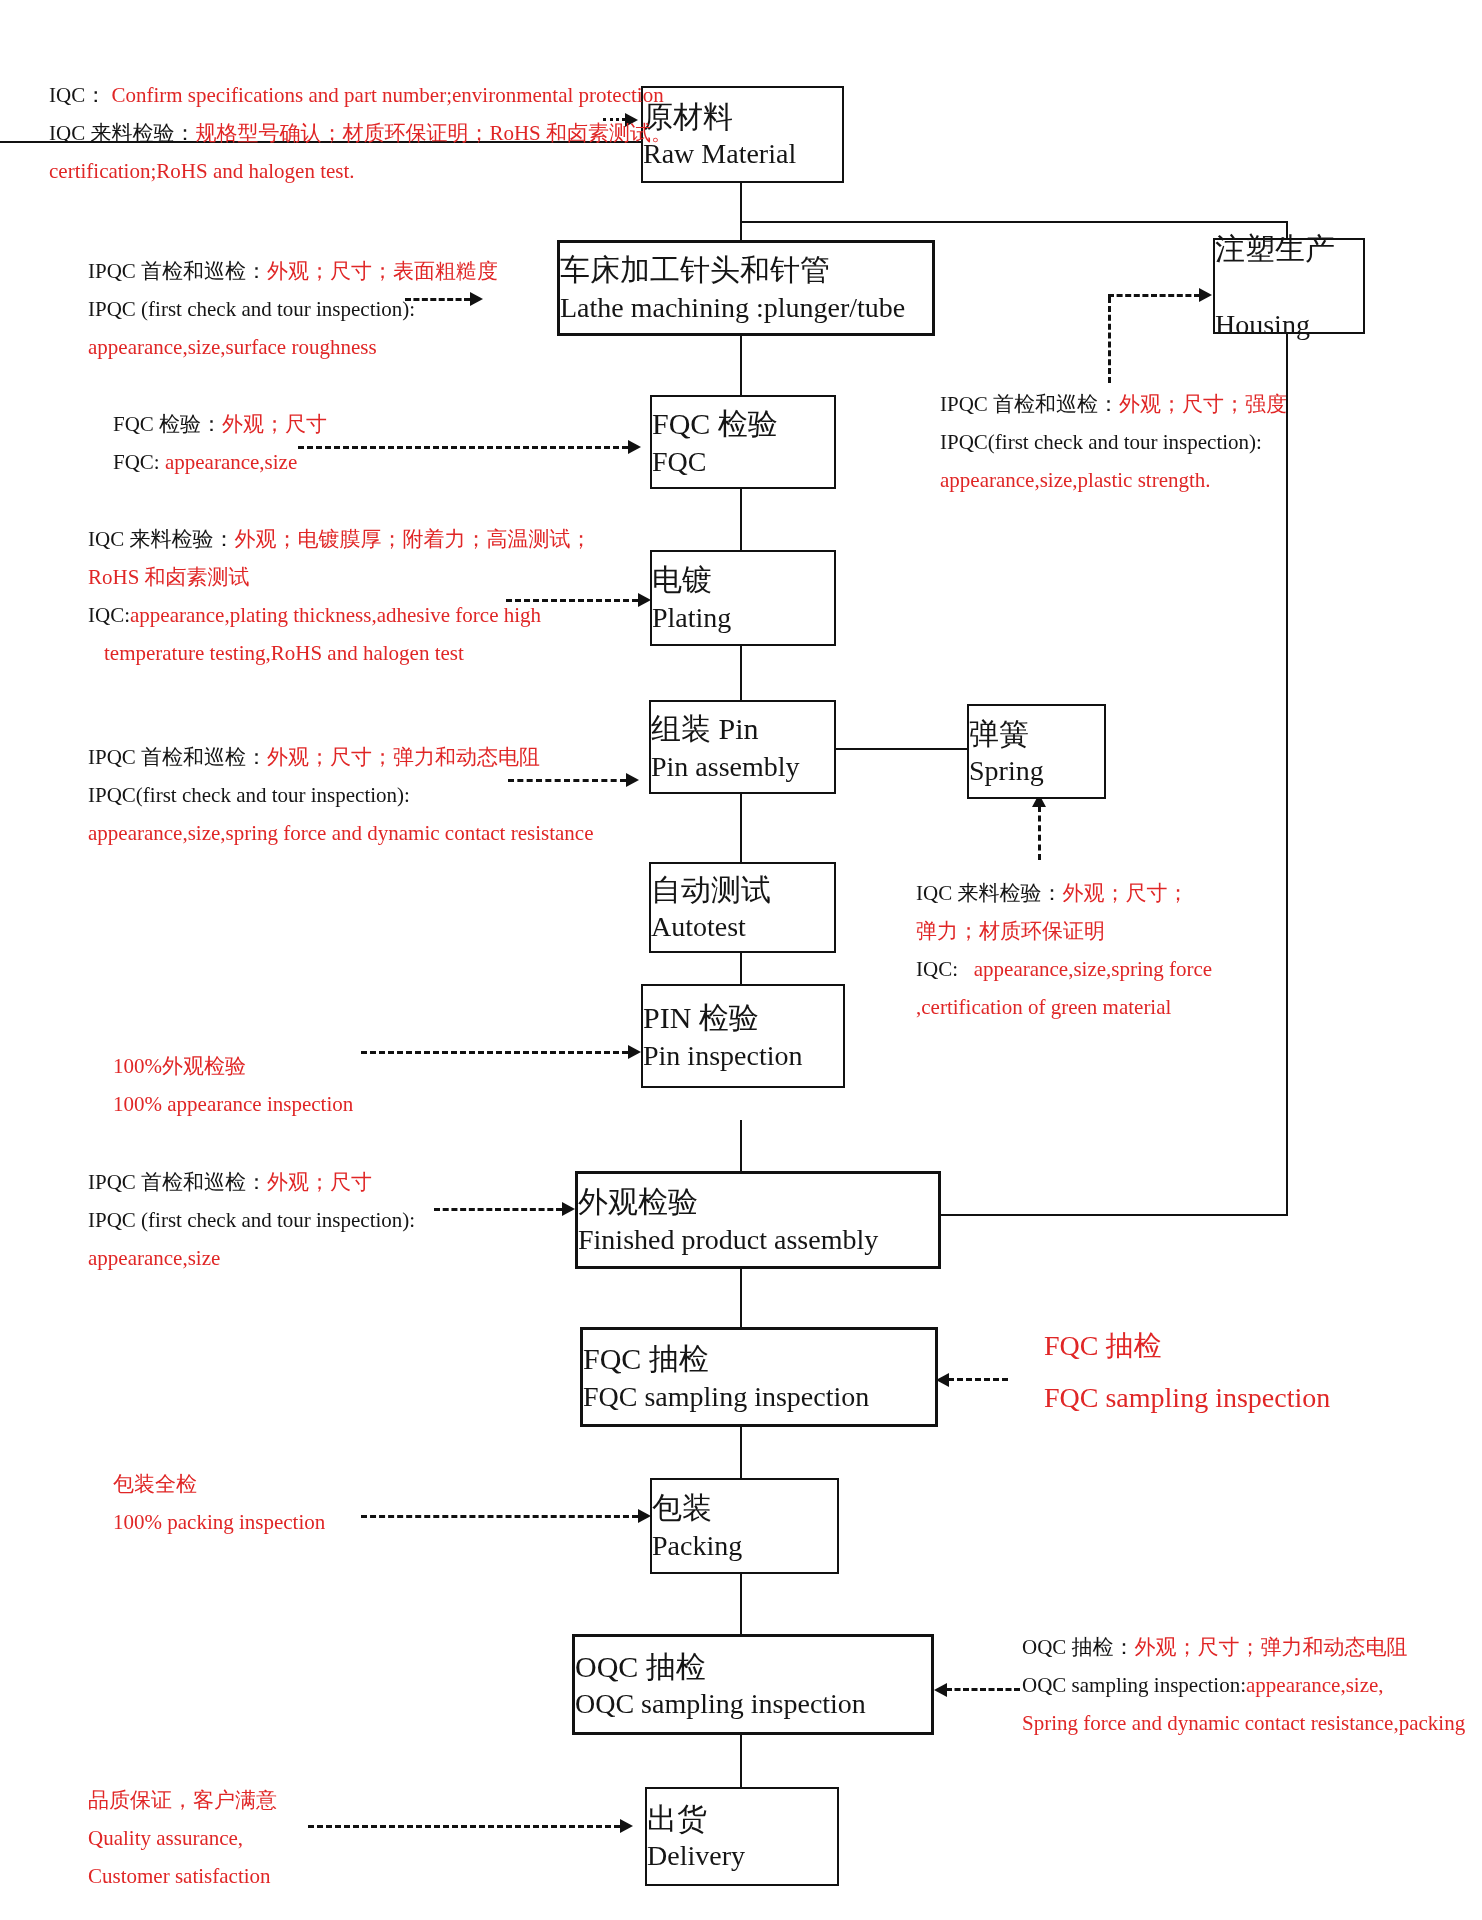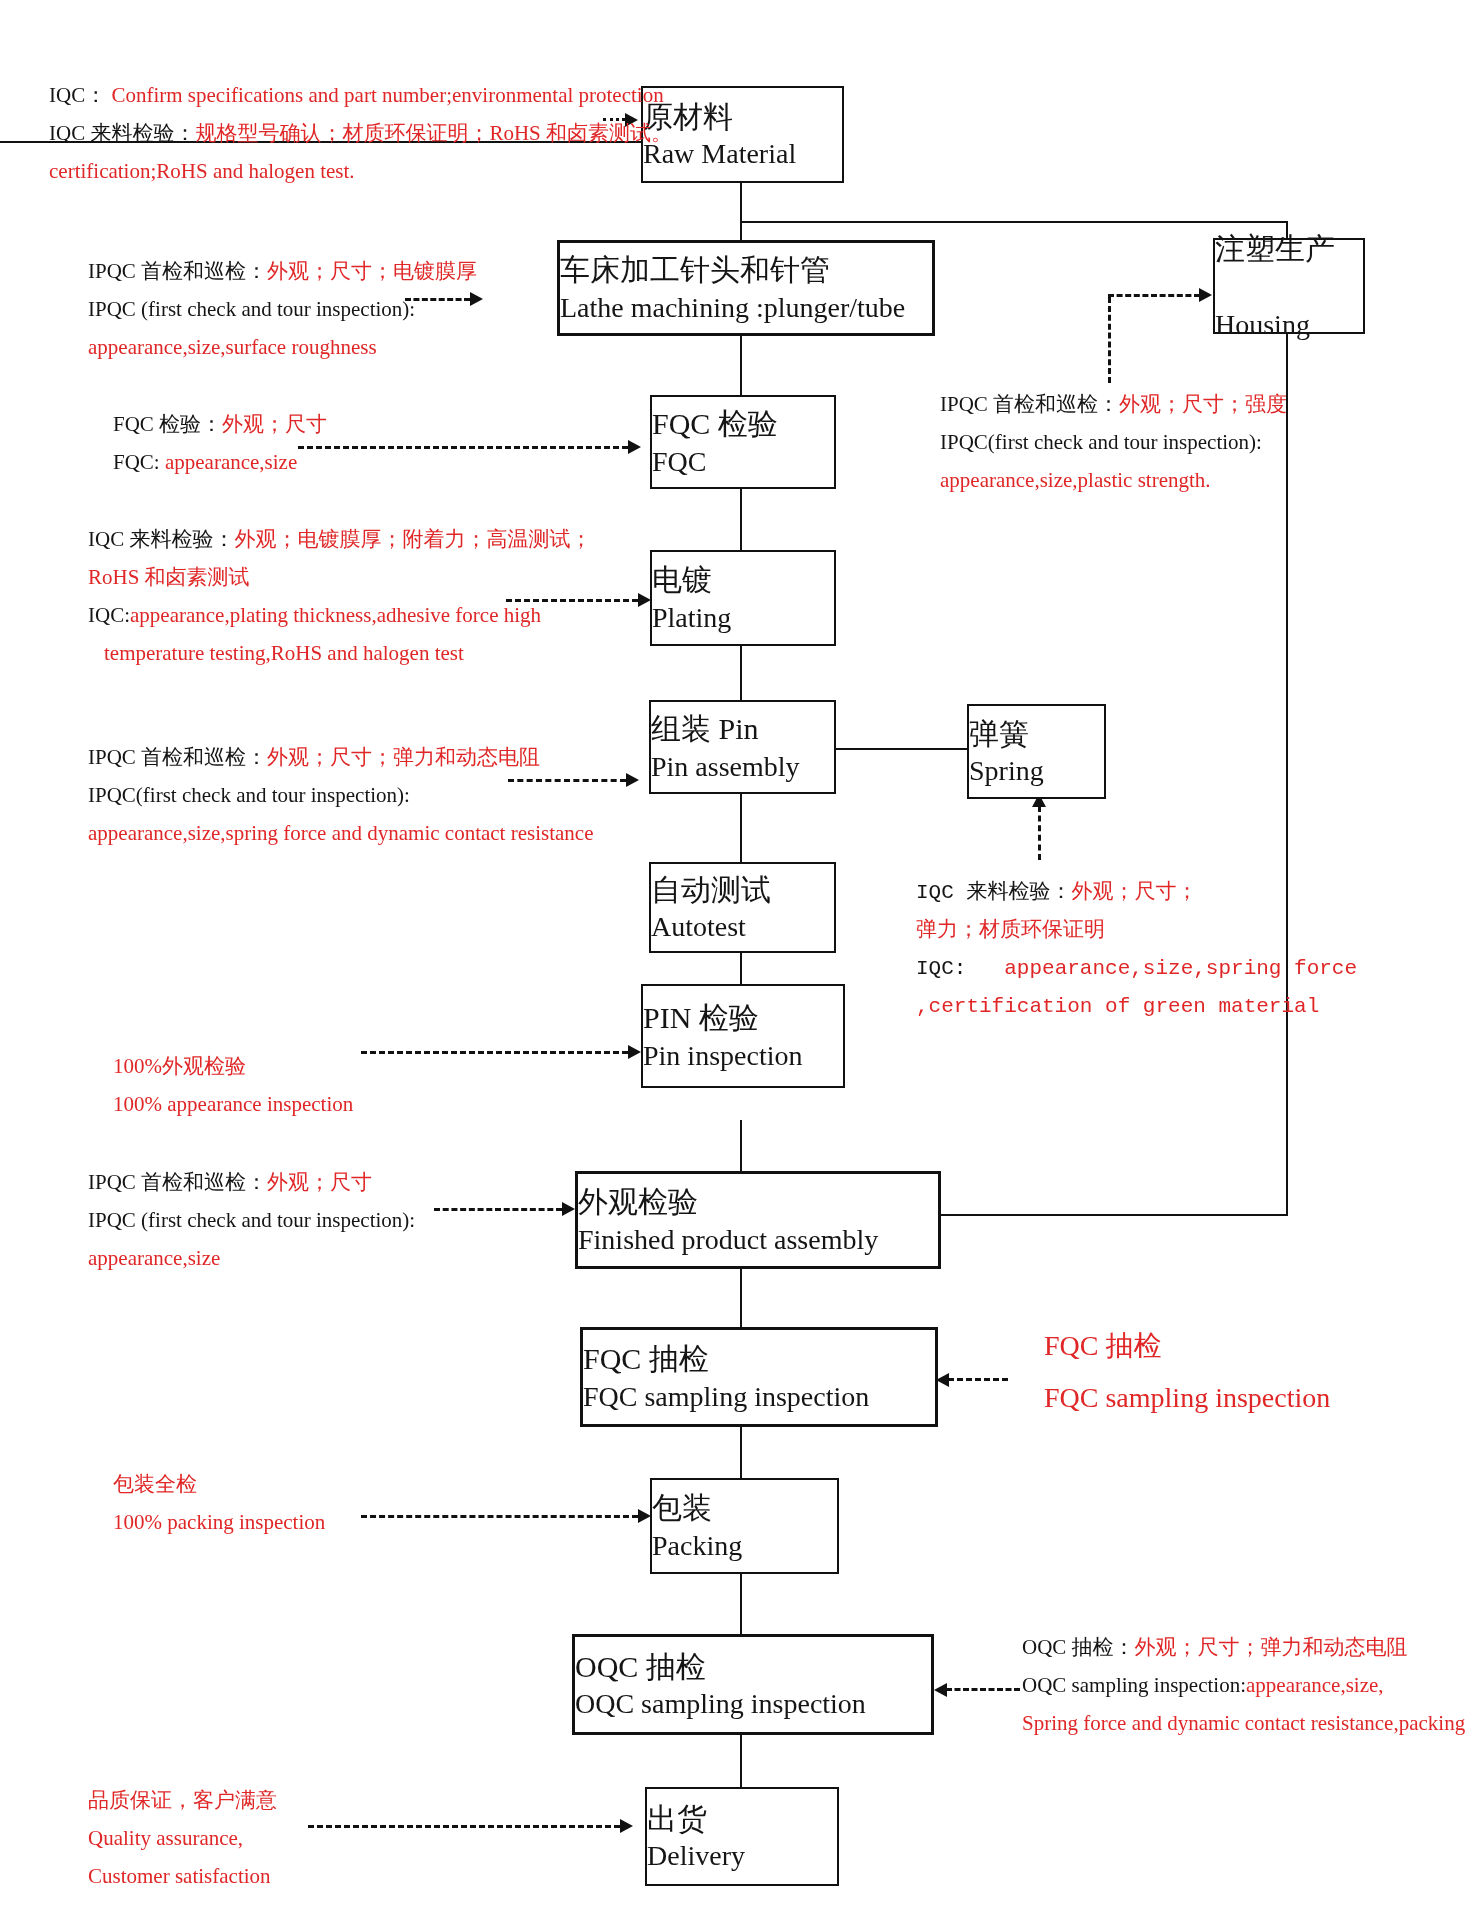--- a/index.html
+++ b/index.html
@@ -171,21 +171,21 @@
     <div class="cn">出货</div>
     <div class="en">Delivery</div>
   </div>
 
   <div class="ann" style="left:49px;top:76px;">
       <div class="ann-line"><span class="k">IQC：&nbsp;</span><span class="r">Confirm specifications and part number;environmental protection</span></div>
       <div class="ann-line"><span class="k">IQC 来料检验：</span><span class="r">规格型号确认；材质环保证明；RoHS 和卤素测试。</span></div>
       <div class="ann-line"><span class="r">certification;RoHS and halogen test.</span></div>
     </div>
   <div class="ann" style="left:88px;top:252px;">
-      <div class="ann-line"><span class="k">IPQC 首检和巡检：</span><span class="r">外观；尺寸；电镀膜厚</span></div>
+      <div class="ann-line"><span class="k">IPQC 首检和巡检：</span><span class="r">外观；尺寸；表面粗糙度</span></div>
       <div class="ann-line"><span class="k">IPQC (first check and tour inspection):</span></div>
       <div class="ann-line"><span class="r">appearance,size,surface roughness</span></div>
     </div>
   <div class="ann" style="left:113px;top:405px;">
       <div class="ann-line"><span class="k">FQC 检验：</span><span class="r">外观；尺寸</span></div>
       <div class="ann-line"><span class="k">FQC: </span><span class="r">appearance,size</span></div>
     </div>
   <div class="ann" style="left:940px;top:385px;">
       <div class="ann-line"><span class="k">IPQC 首检和巡检：</span><span class="r">外观；尺寸；强度</span></div>
       <div class="ann-line"><span class="k">IPQC(first check and tour inspection):</span></div>
@@ -195,21 +195,21 @@
       <div class="ann-line"><span class="k">IQC 来料检验：</span><span class="r">外观；电镀膜厚；附着力；高温测试；</span></div>
       <div class="ann-line"><span class="r">RoHS 和卤素测试</span></div>
       <div class="ann-line"><span class="k">IQC:</span><span class="r">appearance,plating thickness,adhesive force high</span></div>
       <div class="ann-line indent"><span class="r">temperature testing,RoHS and halogen test</span></div>
     </div>
   <div class="ann" style="left:88px;top:738px;">
       <div class="ann-line"><span class="k">IPQC 首检和巡检：</span><span class="r">外观；尺寸；弹力和动态电阻</span></div>
       <div class="ann-line"><span class="k">IPQC(first check and tour inspection):</span></div>
       <div class="ann-line"><span class="r">appearance,size,spring force and dynamic contact resistance</span></div>
     </div>
-  <div class="ann" style="left:916px;top:874px;font-family:Liberation Mono, monospace;">
+  <div class="ann" style="left:916px;top:874px;">
       <div class="ann-line"><span class="k">IQC 来料检验：</span><span class="r">外观；尺寸；</span></div>
       <div class="ann-line"><span class="r">弹力；材质环保证明</span></div>
       <div class="ann-line"><span class="k">IQC:&nbsp;&nbsp;&nbsp;</span><span class="r">appearance,size,spring force</span></div>
       <div class="ann-line"><span class="r">,certification of green material</span></div>
     </div>
   <div class="ann" style="left:113px;top:1023px;margin-top:24px;">
       <div class="ann-line"><span class="r">100%外观检验</span></div>
       <div class="ann-line"><span class="r">100% appearance inspection</span></div>
     </div>
   <div class="ann" style="left:88px;top:1163px;">

